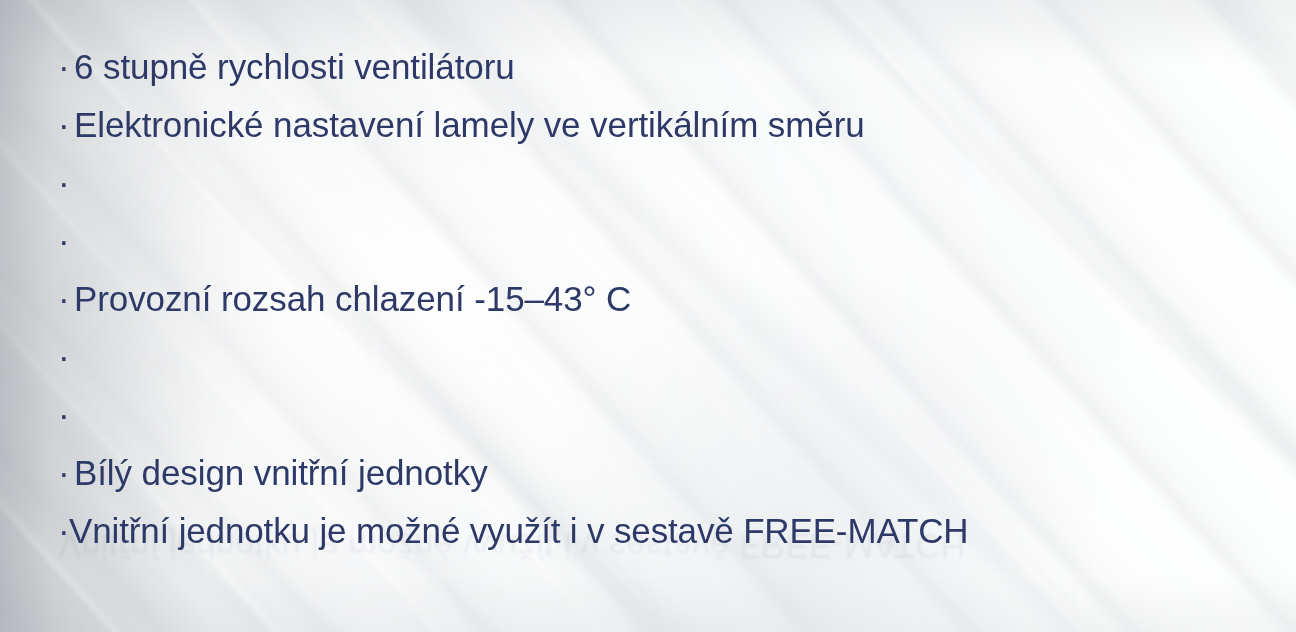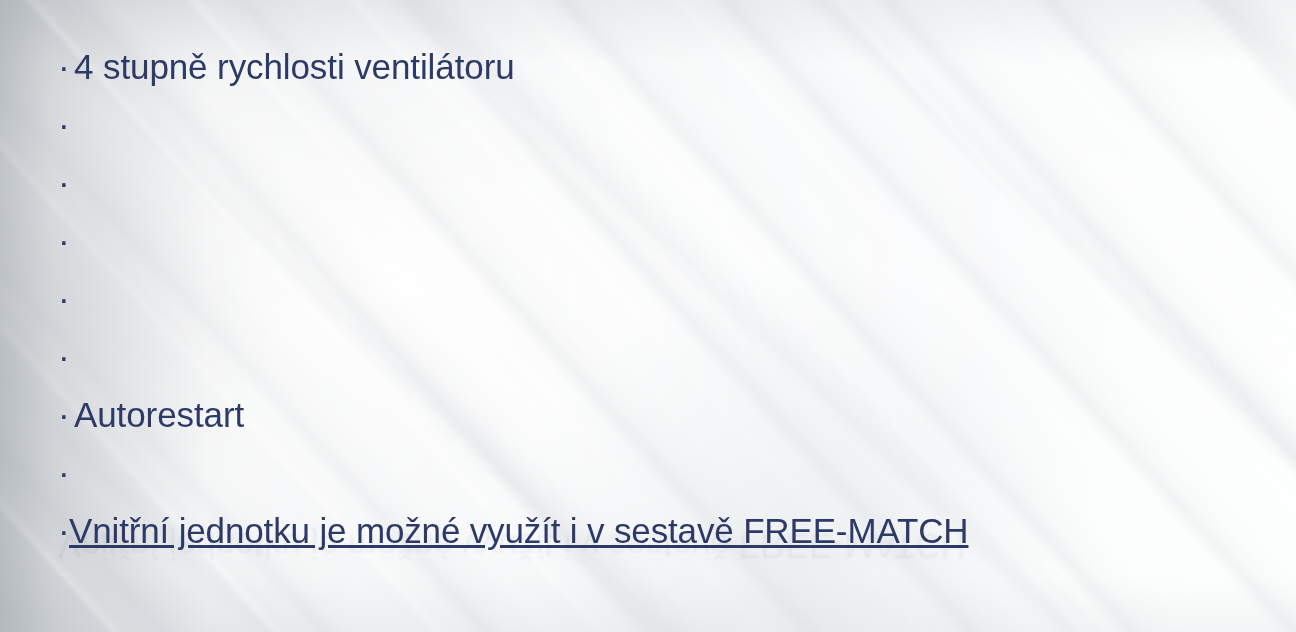--- a/index.html
+++ b/index.html
@@ -113,21 +113,21 @@
     flex: 0 0 auto;
     color: #2d3a68;
     font-size: 35px;
     text-align: left;
   }
   .feature-text {
     display: inline-block;
   }
   
   .feature-item.tight .bullet-dot { width: 11px; }
-  .feature-item.tight .feature-text { letter-spacing: -0.15px; text-decoration: underline; }
+  .feature-item.tight .feature-text { letter-spacing: -0.15px; }
 
   
   .ghost-reflection {
     position: absolute;
     left: 58px;
     top: 566px;
     color: rgba(45, 58, 104, 0.055);
     font-size: 35px;
     white-space: nowrap;
     transform: scaleY(-1);
@@ -142,50 +142,52 @@
 <div class="slide">
 
   <div class="veins"></div>
   <div class="mottle"></div>
   <div class="edge-shade"></div>
 
   <ul class="feature-list">
 
     <li class="feature-item">
       <span class="bullet-dot">·</span>
-      <span class="feature-text">4 stupně rychlosti ventilátoru</span>
+      <span class="feature-text">6 stupně rychlosti ventilátoru</span>
+    </li>
+
+    <li class="feature-item">
+      <span class="bullet-dot">·</span>
+      <span class="feature-text">Elektronické nastavení lamely ve vertikálním směru</span>
     </li>
 
     <li class="feature-item">
       <span class="bullet-dot">·</span>
     </li>
 
     <li class="feature-item">
       <span class="bullet-dot">·</span>
     </li>
 
     <li class="feature-item">
       <span class="bullet-dot">·</span>
+      <span class="feature-text">Provozní rozsah chlazení -15–43° C</span>
     </li>
 
     <li class="feature-item">
       <span class="bullet-dot">·</span>
     </li>
 
     <li class="feature-item">
       <span class="bullet-dot">·</span>
     </li>
 
     <li class="feature-item">
       <span class="bullet-dot">·</span>
-      <span class="feature-text">Autorestart</span>
-    </li>
-
-    <li class="feature-item">
-      <span class="bullet-dot">·</span>
+      <span class="feature-text">Bílý design vnitřní jednotky</span>
     </li>
 
     <li class="feature-item tight">
       <span class="bullet-dot">·</span>
       <span class="feature-text">Vnitřní jednotku je možné využít i v sestavě FREE-MATCH</span>
     </li>
 
   </ul>
 
   <div class="ghost-reflection">Vnitřní jednotku je možné využít i v sestavě FREE-MATCH</div>

